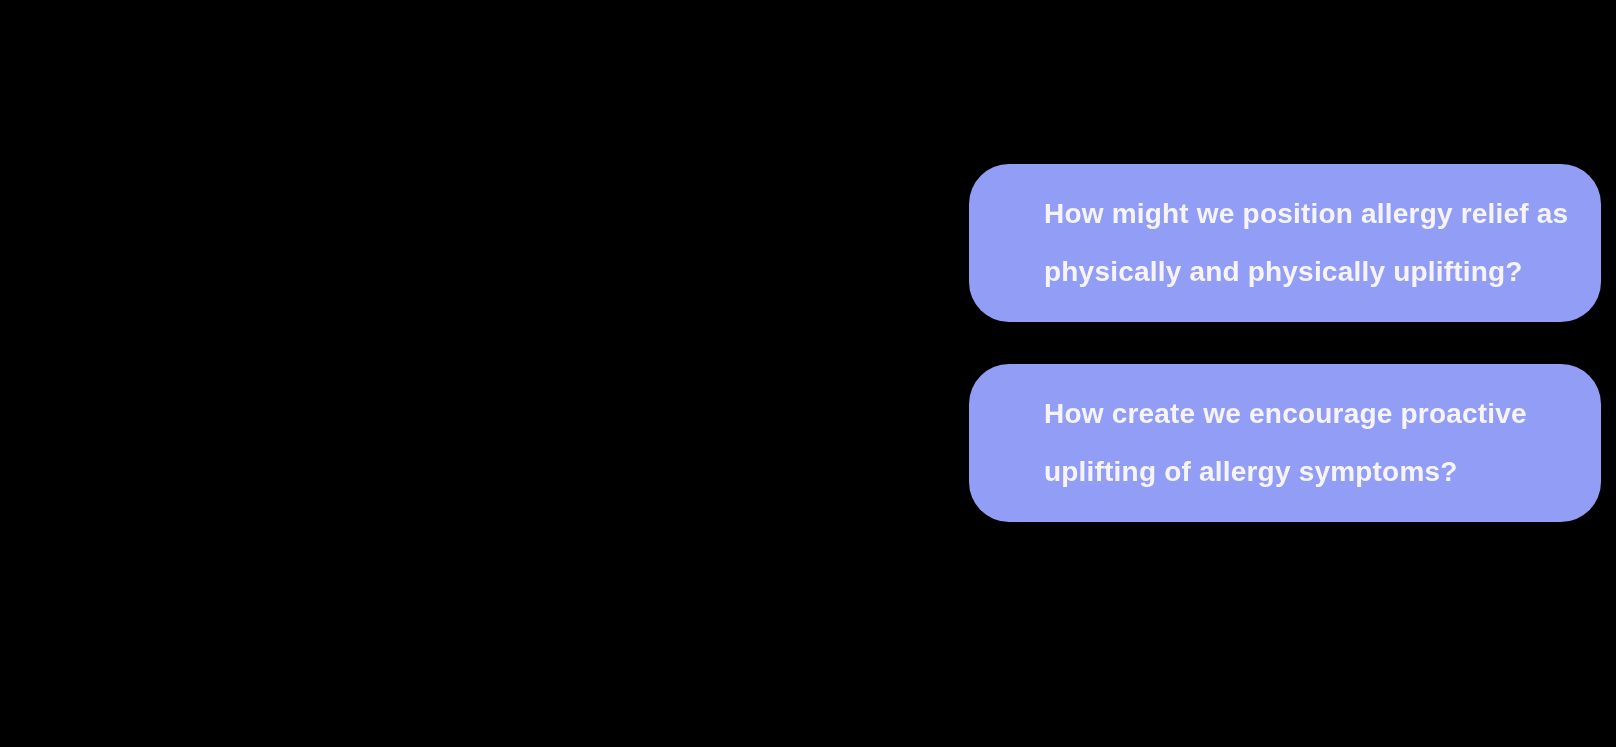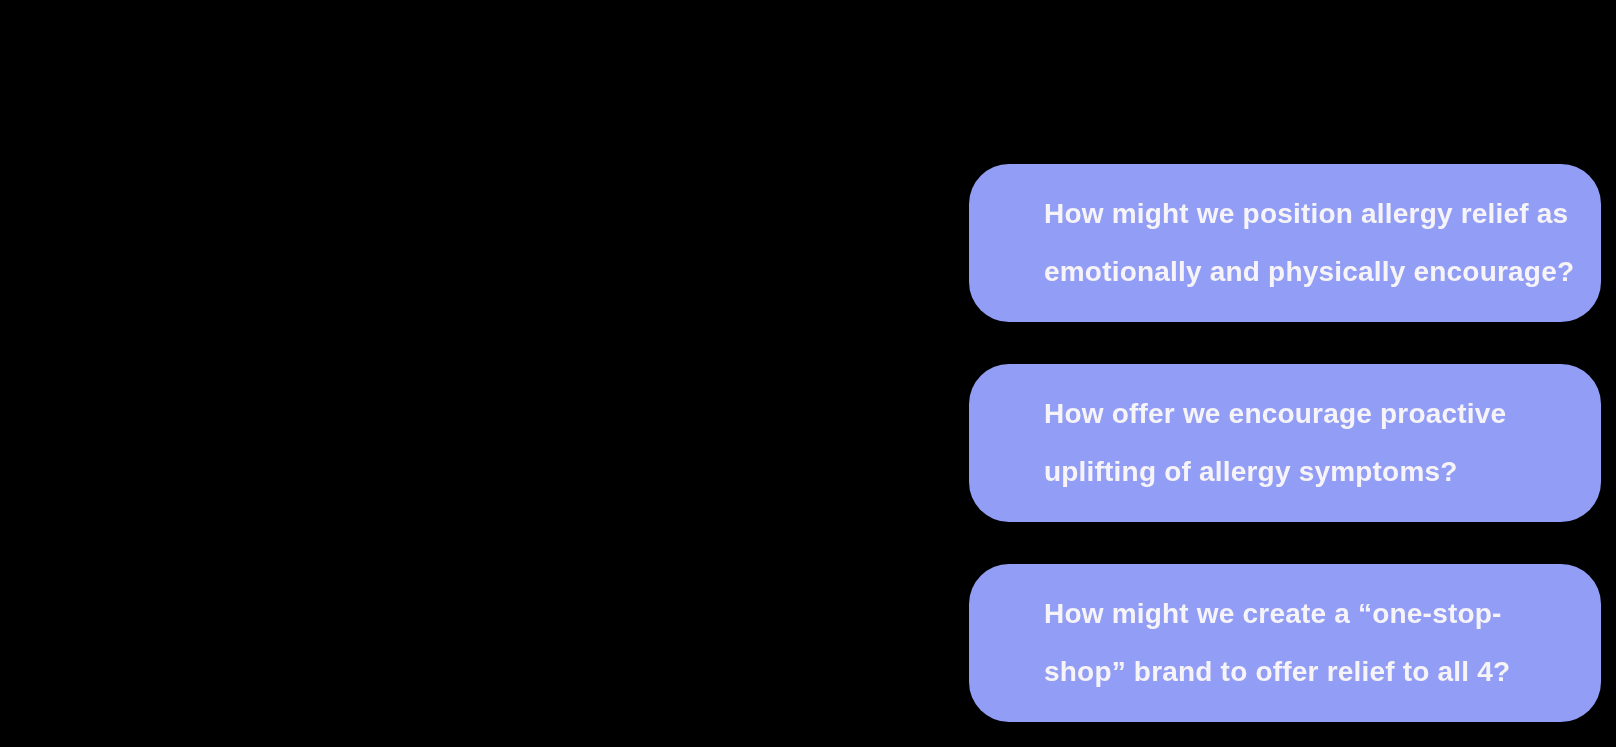--- a/index.html
+++ b/index.html
@@ -53,32 +53,26 @@
 </style>
 </head>
 <body>
 
 <div class="board">
   <div class="card-stack">
 
     <div class="card">
       <p class="card-text">
         <span class="line">How might we position allergy relief as</span>
-        <span class="line">emotionally and physically encourage?</span>
+        <span class="line">physically and physically uplifting?</span>
       </p>
     </div>
 
     <div class="card">
       <p class="card-text">
-        <span class="line">How offer we encourage proactive</span>
+        <span class="line">How create we encourage proactive</span>
         <span class="line">uplifting of allergy symptoms?</span>
       </p>
     </div>
 
-    <div class="card">
-      <p class="card-text">
-        <span class="line">How might we create a “one-stop-</span>
-        <span class="line">shop” brand to offer relief to all 4?</span>
-      </p>
-    </div>
 
   </div>
 </div>
 
 </body></html>

